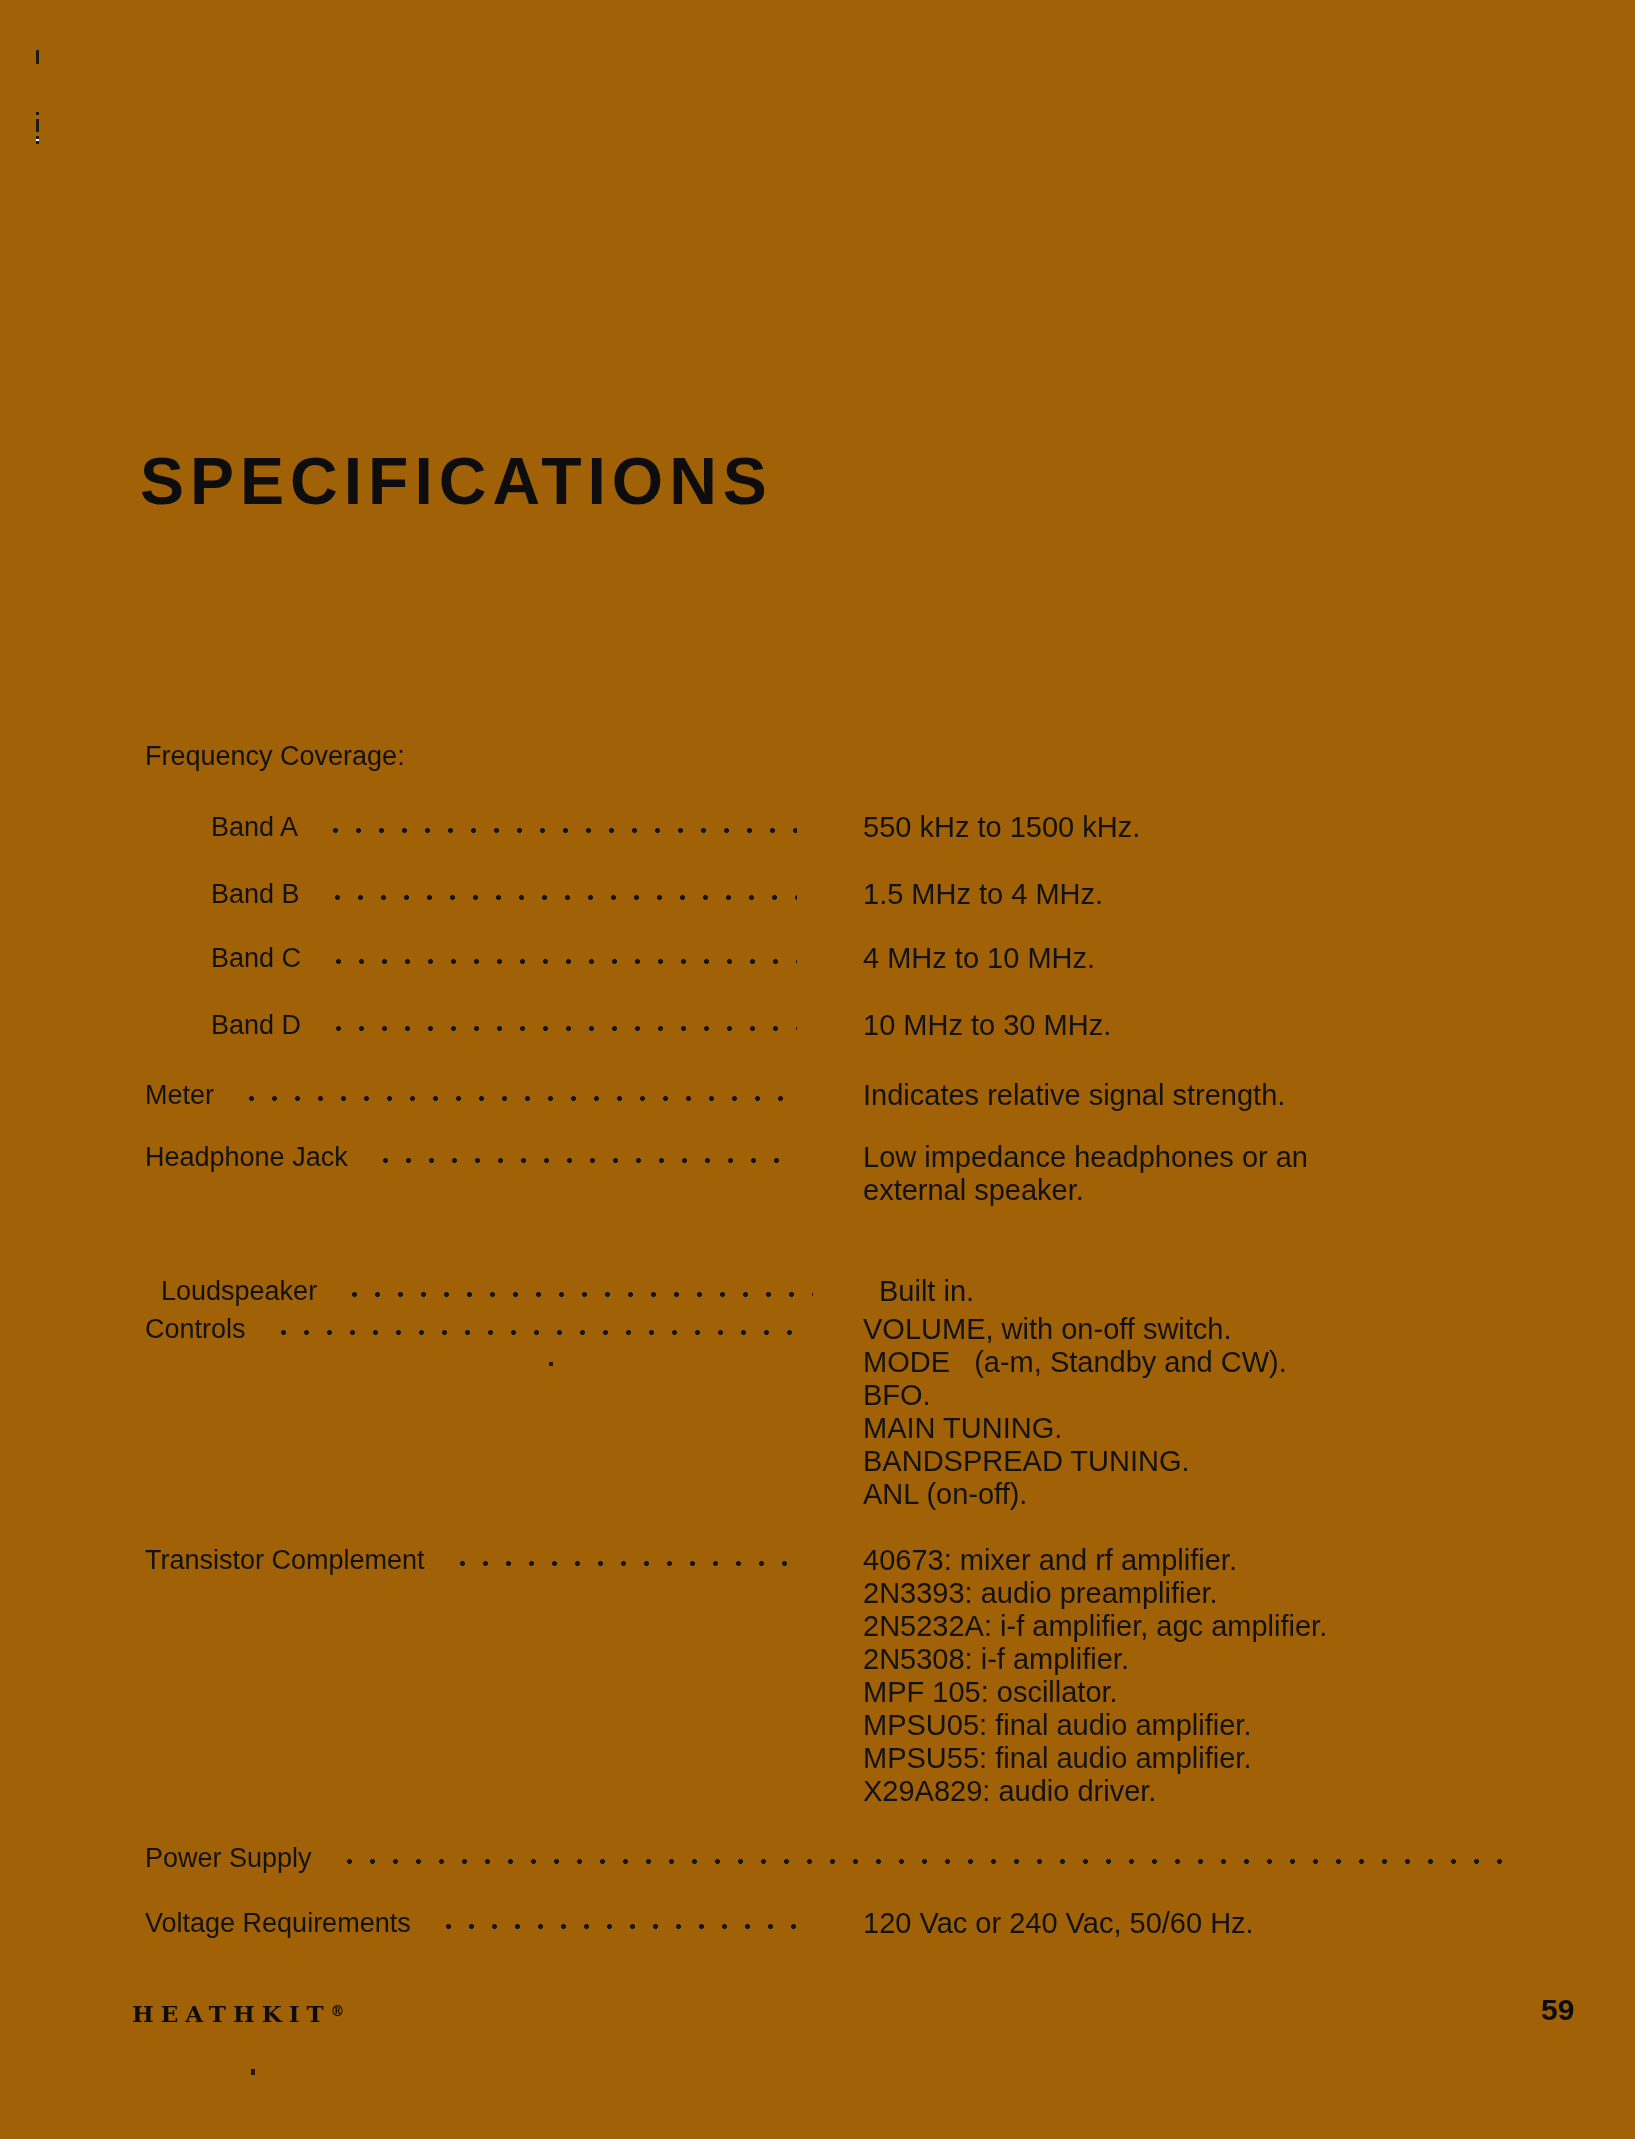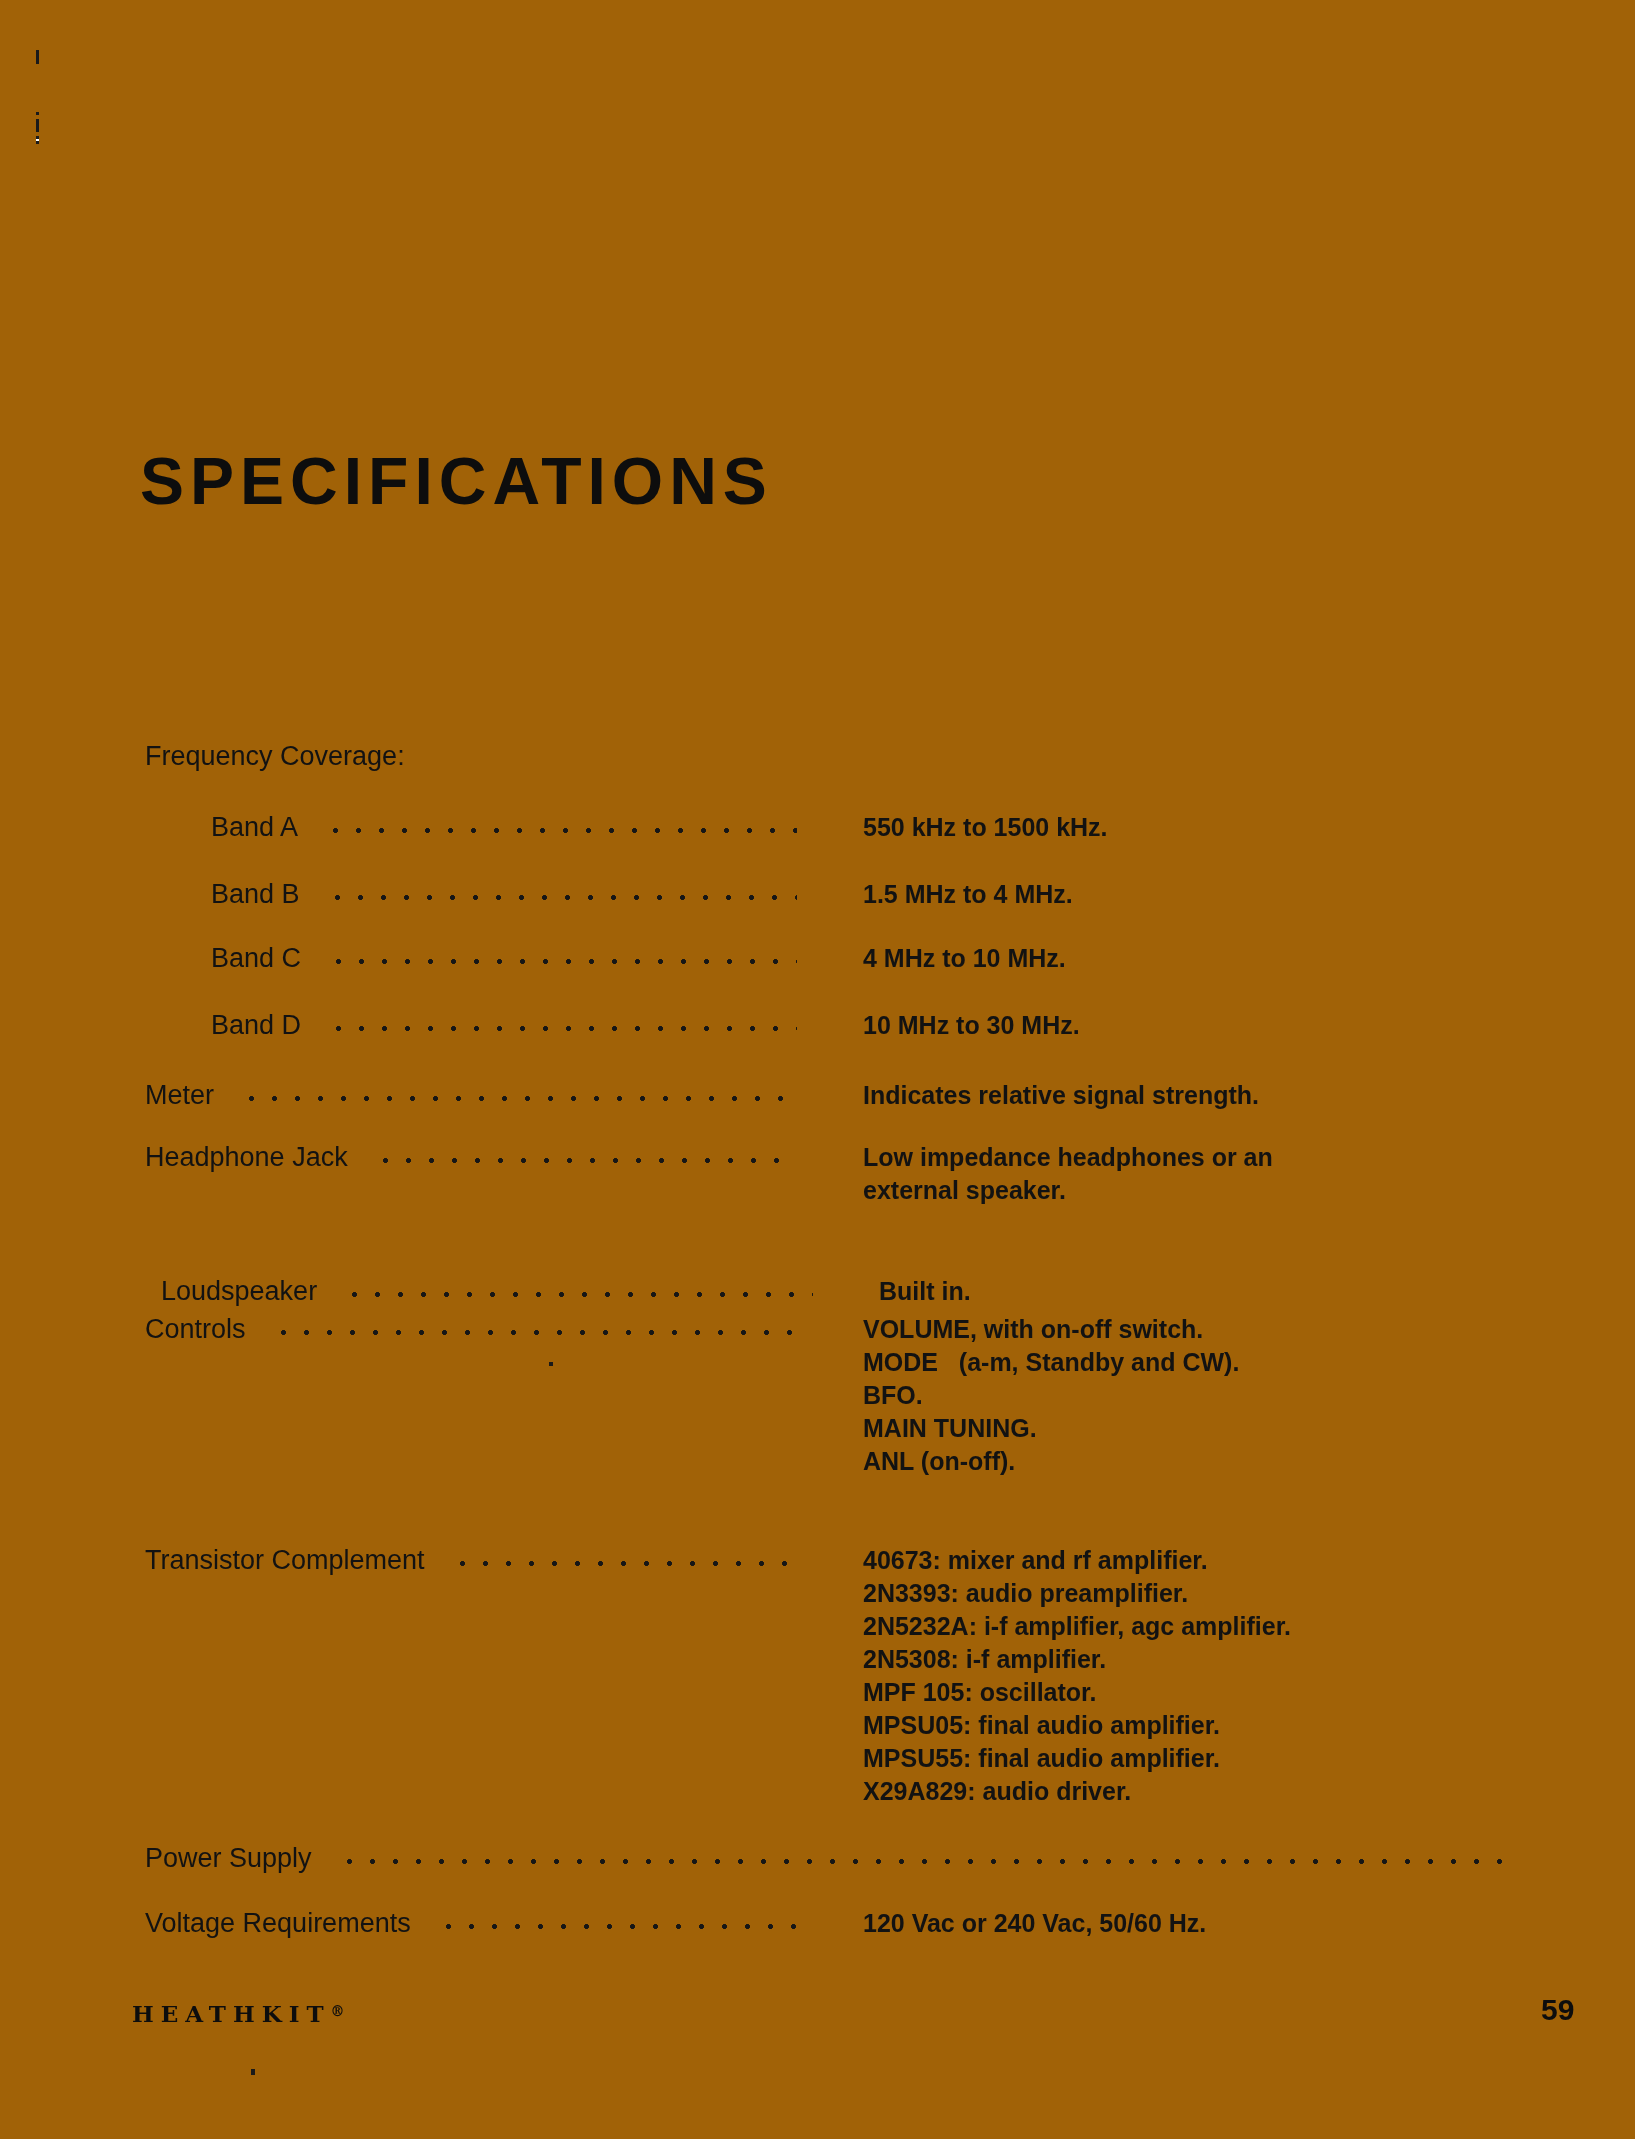--- a/index.html
+++ b/index.html
@@ -43,24 +43,23 @@
     background-image: radial-gradient(circle, #161616 2.2px, rgba(0,0,0,0) 2.8px);
     background-size: 23px 7px;
     background-repeat: repeat-x;
     background-position: left center;
   }
   .spec-value {
     flex: 0 0 705px;
     width: 705px;
   }
   .spec-value-line {
-    font-size: 25px;
+    font-size: 29px;
     line-height: 33px;
     white-space: pre;
-    font-weight: bold;
   }
   
   .row-0  { top: 740px; }
   .row-1  { top: 811px; }
   .row-2  { top: 878px; }
   .row-3  { top: 942px; }
   .row-4  { top: 1009px; }
   .row-5  { top: 1079px; }
   .row-6  { top: 1141px; }
   .row-7  { top: 1275px; margin-left: 16px; }
@@ -178,20 +177,21 @@
   </div>
 
   <div class="spec-row row-8">
     <span class="spec-label">Controls</span>
     <span class="dot-leader"></span>
     <span class="spec-value">
       <div class="spec-value-line">VOLUME, with on-off switch.</div>
       <div class="spec-value-line">MODE   (a-m, Standby and CW).</div>
       <div class="spec-value-line">BFO.</div>
       <div class="spec-value-line">MAIN TUNING.</div>
+      <div class="spec-value-line">BANDSPREAD TUNING.</div>
       <div class="spec-value-line">ANL (on-off).</div>
     </span>
   </div>
 
   <div class="spec-row row-9">
     <span class="spec-label">Transistor Complement</span>
     <span class="dot-leader"></span>
     <span class="spec-value">
       <div class="spec-value-line">40673: mixer and rf amplifier.</div>
       <div class="spec-value-line">2N3393: audio preamplifier.</div>

